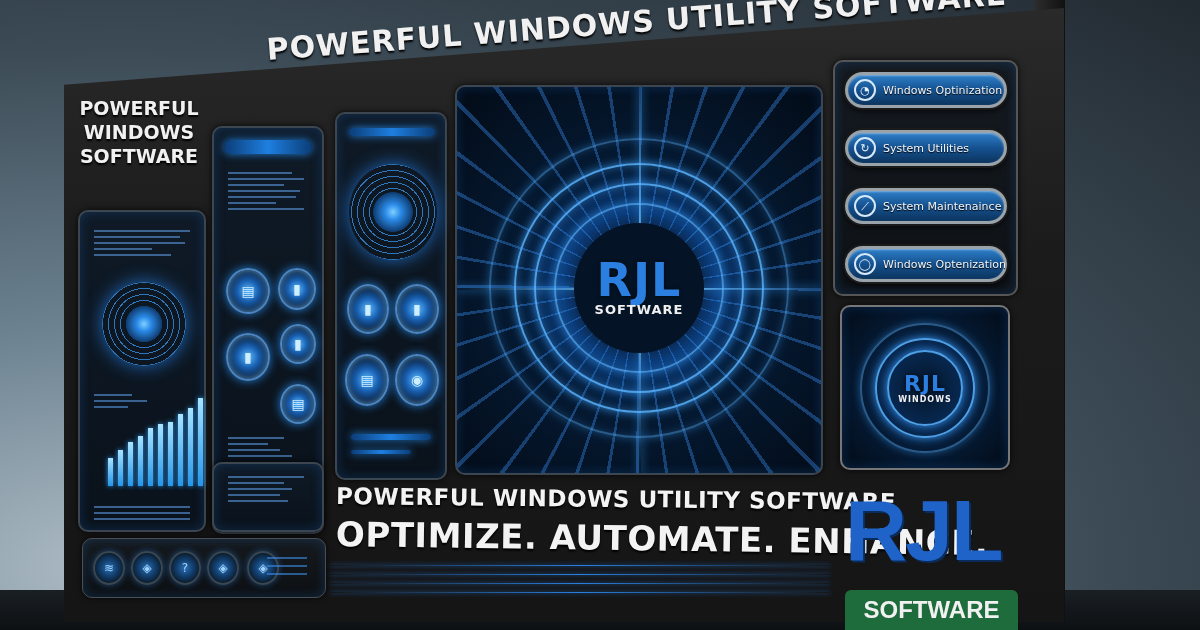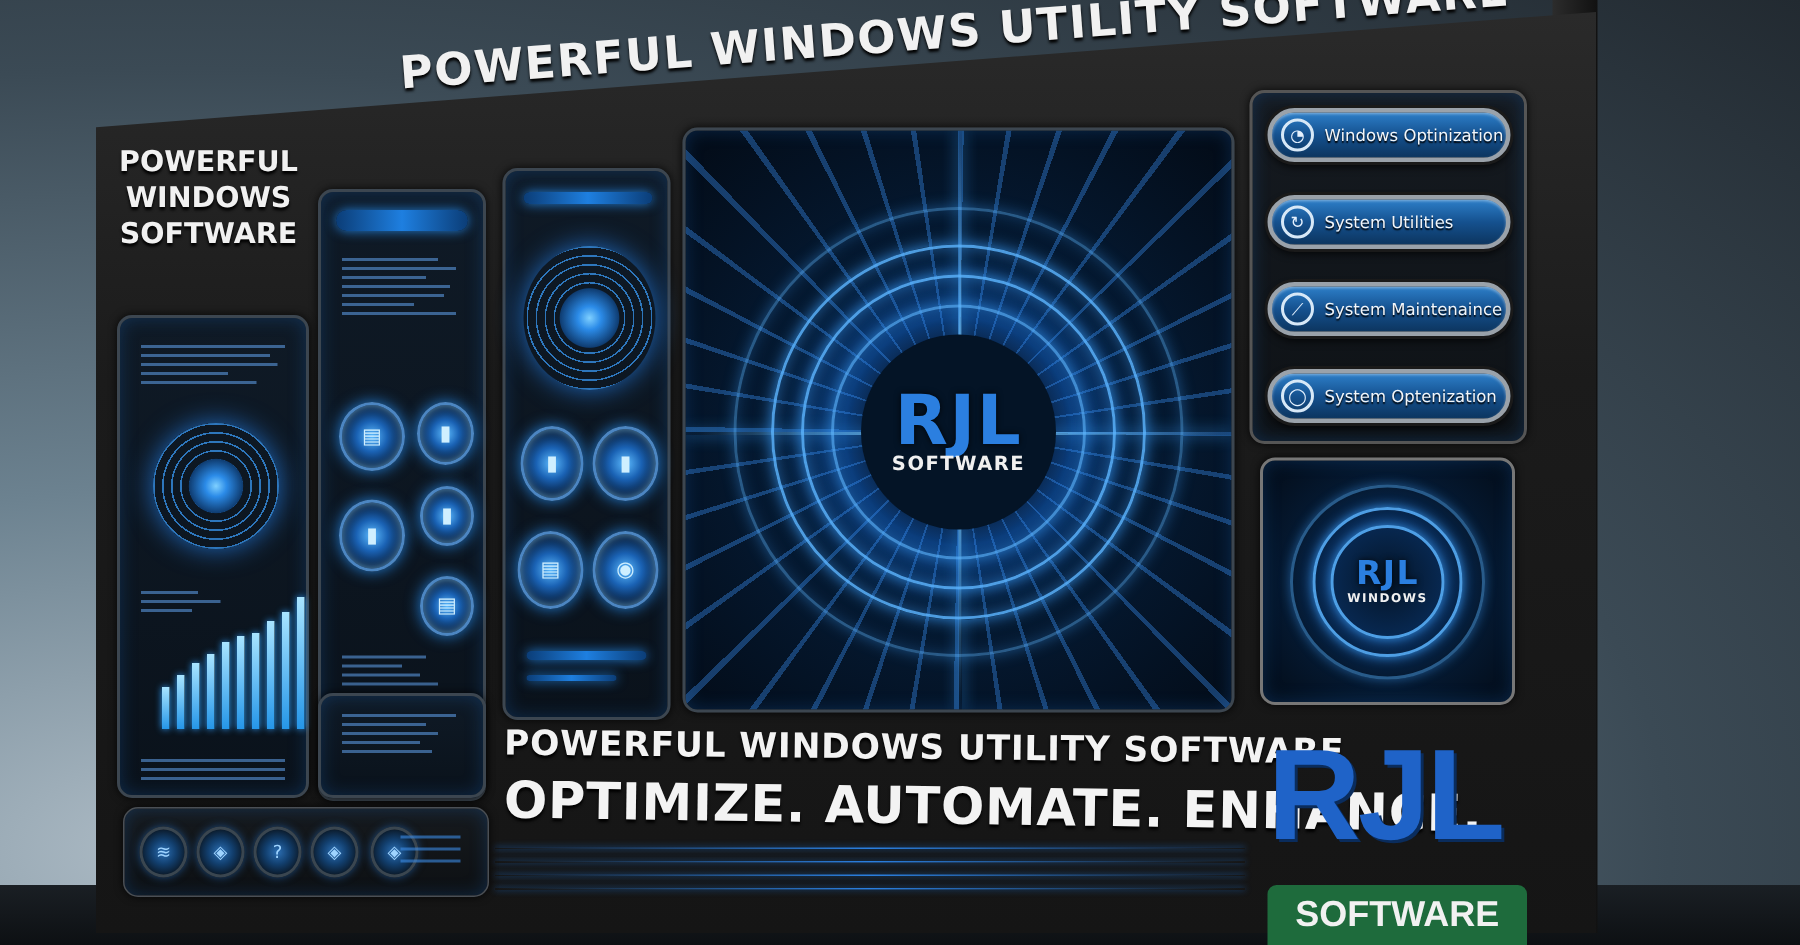--- a/index.html
+++ b/index.html
@@ -289,21 +289,21 @@
   <div class="menu-btn" style="top:68px">
     <span class="menu-icon">↻</span>
     <span class="menu-label">System Utilities</span>
   </div>
   <div class="menu-btn" style="top:126px">
     <span class="menu-icon">⟋</span>
     <span class="menu-label">System Maintenaince</span>
   </div>
   <div class="menu-btn" style="top:184px">
     <span class="menu-icon">◯</span>
-    <span class="menu-label">System Optenization</span>
+    <span class="menu-label">Windows Optenization</span>
   </div>
 </div>
 
 <div class="panel p-mini">
   <div class="mini-ring" style="width:130px; height:130px; opacity:.5"></div>
   <div class="mini-ring" style="width:100px; height:100px;"></div>
   <div class="mini-ring" style="width:76px; height:76px;"></div>
   <div class="mini-core">
     <div class="logo-rjl">RJL</div>
     <div class="logo-sub">WINDOWS</div>

